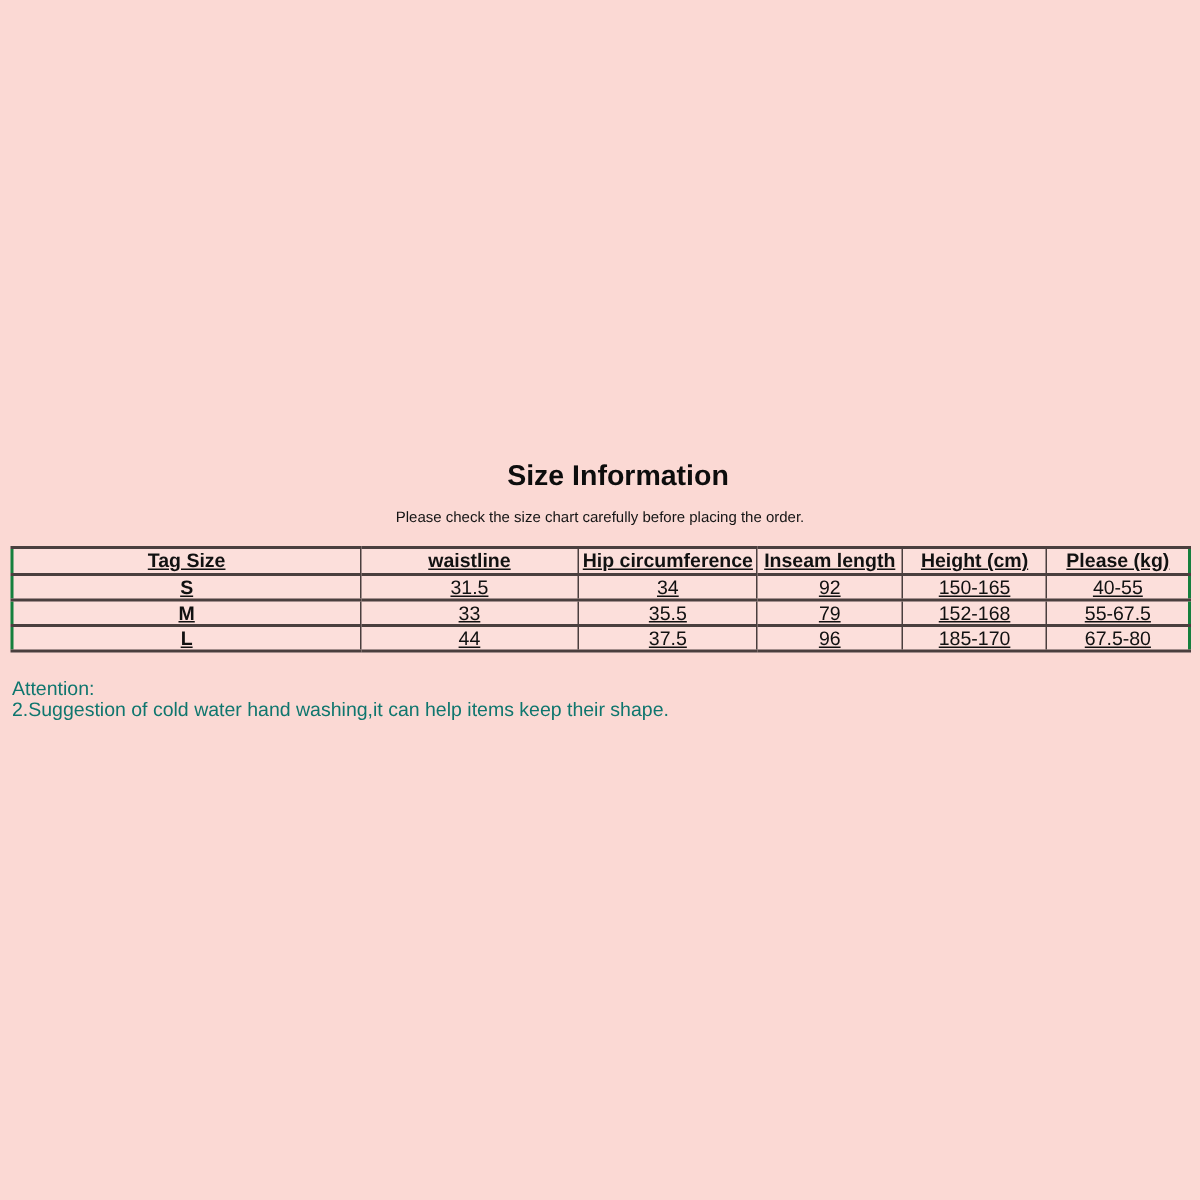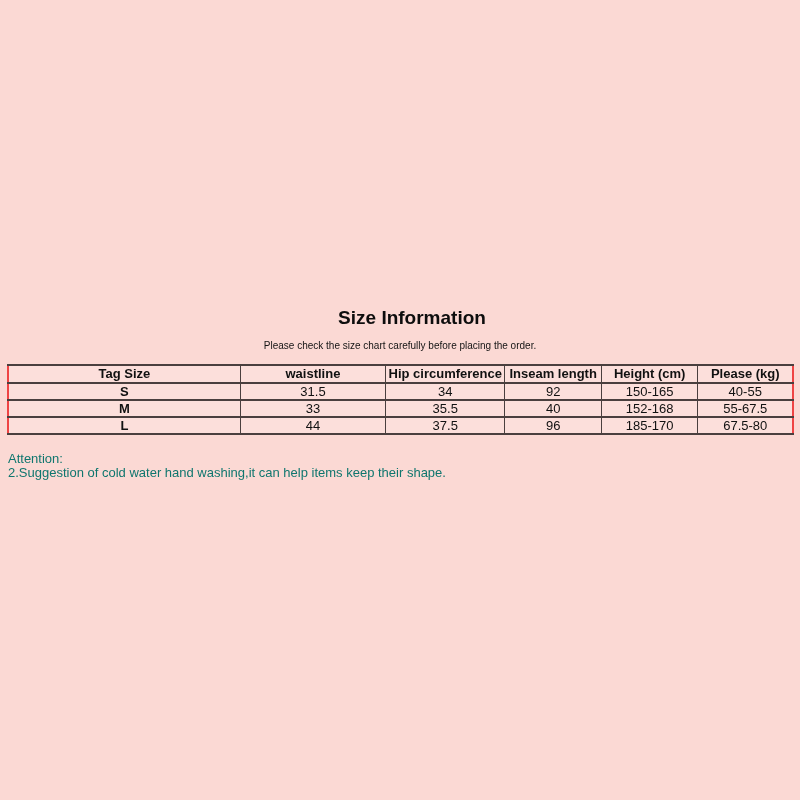--- a/index.html
+++ b/index.html
@@ -46,21 +46,21 @@
     border-bottom-width: 2px;
     text-align: center;
     vertical-align: middle;
     font-size: 13px;
     height: 15px;
     line-height: 15px;
     padding: 0;
     overflow: hidden;
     white-space: nowrap;
   }
-  table.size-table { border: 2px solid #ef4444; }
+  table.size-table { border: 2px solid #15803d; text-decoration: underline; }
   table.size-table th { font-weight: bold; height: 16px; line-height: 16px; }
   table.size-table td.row-label { font-weight: bold; }
   .attention {
     position: absolute;
     top: 452px;
     left: 8px;
     right: 8px;
     font-size: 13px;
     line-height: 14px;
     color: #0f766e;
@@ -97,21 +97,21 @@
       <td>31.5</td>
       <td>34</td>
       <td>92</td>
       <td>150-165</td>
       <td>40-55</td>
     </tr>
     <tr>
       <td class="row-label">M</td>
       <td>33</td>
       <td>35.5</td>
-      <td>40</td>
+      <td>79</td>
       <td>152-168</td>
       <td>55-67.5</td>
     </tr>
     <tr>
       <td class="row-label">L</td>
       <td>44</td>
       <td>37.5</td>
       <td>96</td>
       <td>185-170</td>
       <td>67.5-80</td>

